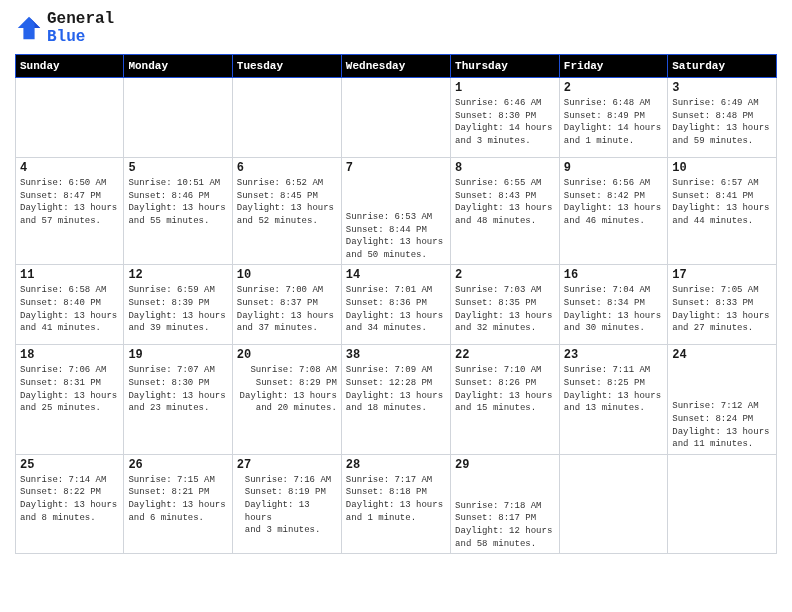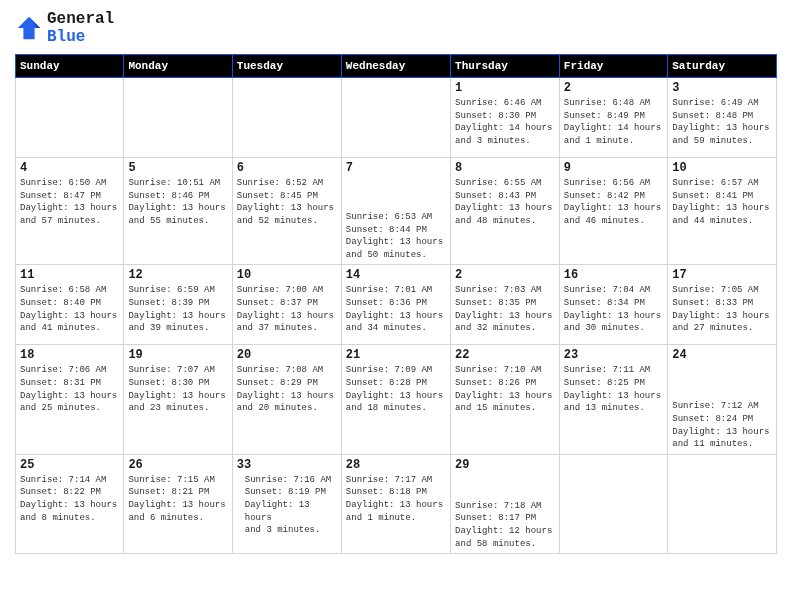--- a/index.html
+++ b/index.html
@@ -253,29 +253,29 @@
           </td>
           <td>
             <div class="cell-date">19</div>
             <div class="cell-info" style="white-space: pre-line;">Sunrise: 7:07 AM
 Sunset: 8:30 PM
 Daylight: 13 hours
 and 23 minutes.</div>
           </td>
           <td>
             <div class="cell-date">20</div>
-            <div class="cell-info" style="white-space: pre-line;">Sunrise: 7:08 AM
+            <div class="cell-info" style="white-space: pre-line; text-align: right;">Sunrise: 7:08 AM
 Sunset: 8:29 PM
 Daylight: 13 hours
 and 20 minutes.</div>
           </td>
           <td>
-            <div class="cell-date">21</div>
+            <div class="cell-date">38</div>
             <div class="cell-info" style="white-space: pre-line;">Sunrise: 7:09 AM
-Sunset: 8:28 PM
+Sunset: 12:28 PM
 Daylight: 13 hours
 and 18 minutes.</div>
           </td>
           <td>
             <div class="cell-date">22</div>
             <div class="cell-info" style="white-space: pre-line;">Sunrise: 7:10 AM
 Sunset: 8:26 PM
 Daylight: 13 hours
 and 15 minutes.</div>
           </td>
@@ -303,21 +303,21 @@
 and 8 minutes.</div>
           </td>
           <td>
             <div class="cell-date">26</div>
             <div class="cell-info" style="white-space: pre-line;">Sunrise: 7:15 AM
 Sunset: 8:21 PM
 Daylight: 13 hours
 and 6 minutes.</div>
           </td>
           <td>
-            <div class="cell-date">33</div>
+            <div class="cell-date">27</div>
             <div class="cell-info" style="white-space: pre-line; margin-left: 8px;">Sunrise: 7:16 AM
 Sunset: 8:19 PM
 Daylight: 13 hours
 and 3 minutes.</div>
           </td>
           <td>
             <div class="cell-date">28</div>
             <div class="cell-info" style="white-space: pre-line;">Sunrise: 7:17 AM
 Sunset: 8:18 PM
 Daylight: 13 hours

